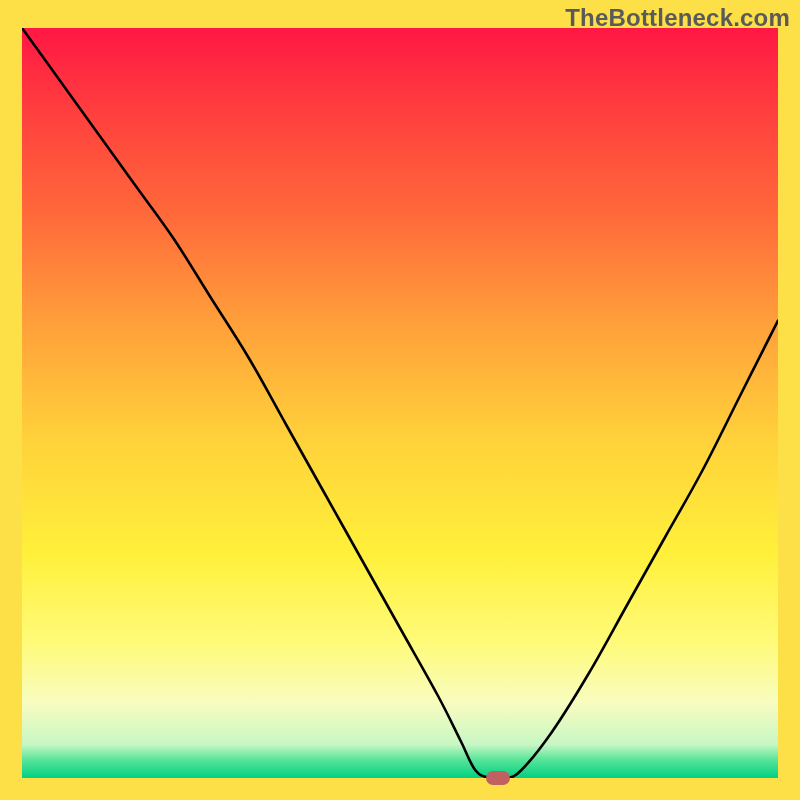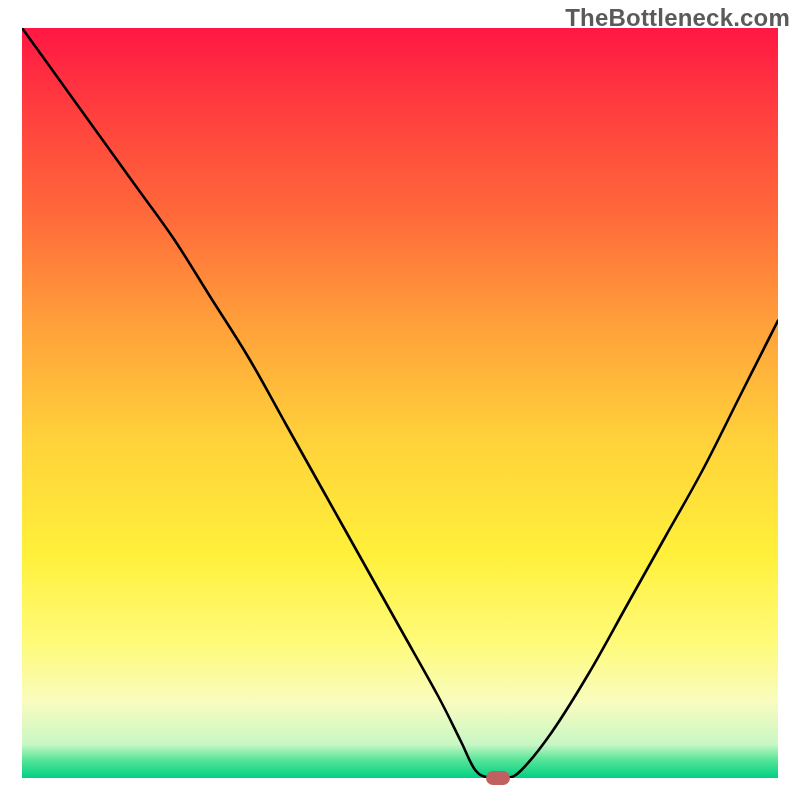--- a/index.html
+++ b/index.html
@@ -8,21 +8,21 @@
     width: 800px;
     height: 800px;
     background: #000;
     font-family: Arial, Helvetica, sans-serif;
     overflow: hidden;
   }
   .frame {
     position: relative;
     width: 800px;
     height: 800px;
-    background: #ffffff;
+    background: #fde047;
   }
   .watermark {
     position: absolute;
     top: 4px;
     right: 10px;
     color: #5a5a5a;
     font-size: 24px;
     font-weight: 600;
     letter-spacing: 0.2px;
     z-index: 5;

